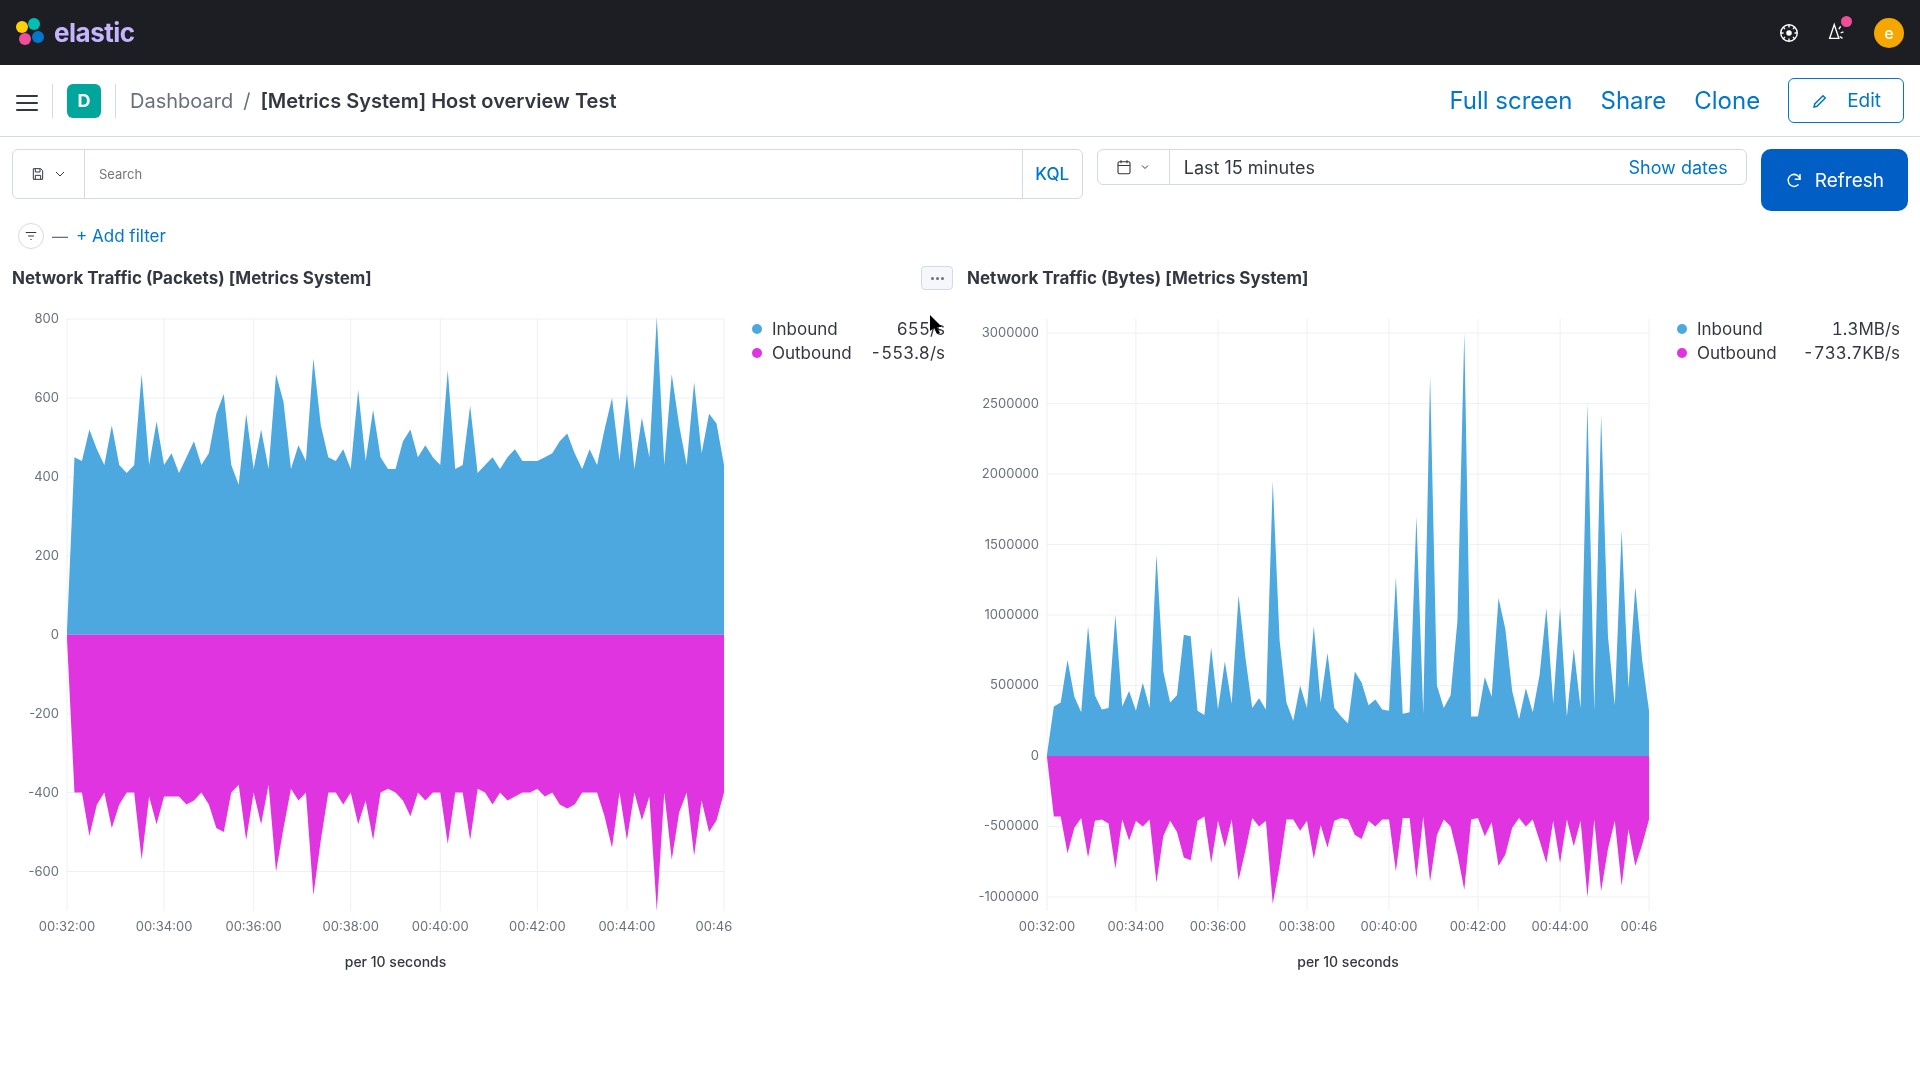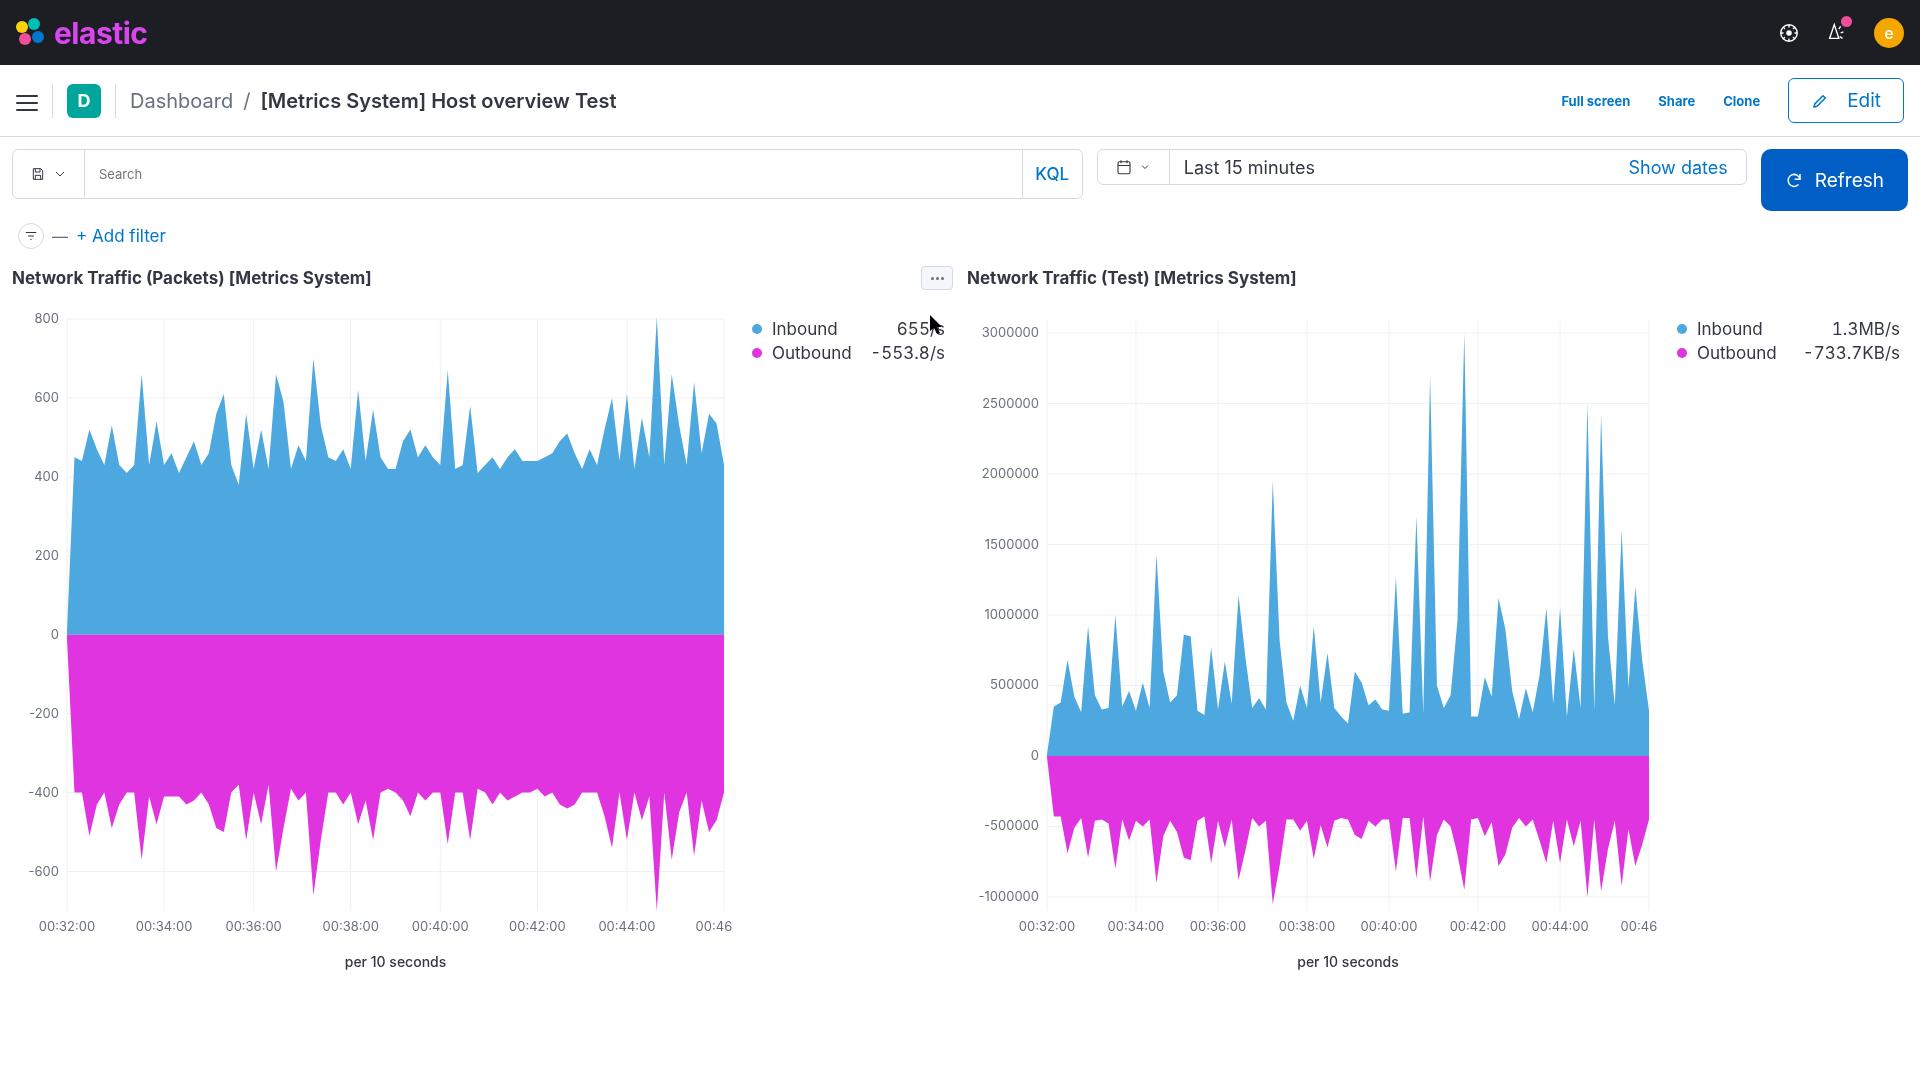--- a/index.html
+++ b/index.html
@@ -21,21 +21,21 @@
     height: 65px; background: var(--bg-black); display: flex; align-items: center;
     padding: 0 16px; position: relative;
   }
   .logo-cluster { display: flex; align-items: center; gap: 8px; }
   .logo-dots {
     width: 30px; height: 30px; position: relative;
   }
   .logo-dots span {
     position: absolute; width: 12px; height: 12px; border-radius: 50%;
   }
-  .logo-text { color: #d946ef; font-size: 30px; font-weight: 700; letter-spacing: -0.5px;}
+  .logo-text { color: #c4b5fd; font-size: 26px; font-weight: 700; letter-spacing: -0.5px;}
   .global-search {
     position: absolute; left: 50%; transform: translateX(-50%);
     width: 290px; height: 40px; border: 1px solid #3a3b40; border-radius: 6px;
     display: flex; align-items: center; padding: 0 12px; gap: 10px;
     background: #222327;
   }
   .global-search svg { width: 18px; height: 18px; fill: #98a2b3; flex-shrink: 0;}
   .global-search input {
     background: none; border: none; outline: none; color: #98a2b3; font-size: 17px; width: 100%;
   }
@@ -53,21 +53,21 @@
   }
   .hamburger { width: 22px; height: 22px; cursor: pointer; }
   .hamburger div { height: 2px; background: #343741; margin: 5px 0; border-radius: 1px;}
   .vdiv { width: 1px; height: 34px; background: var(--border); }
   .app-badge { width: 34px; height: 34px; border-radius: 6px; background: #00a69b; color: #fff;
                display:flex; align-items:center; justify-content:center; font-weight:700; font-size:18px;}
   .crumb-link { color: var(--text-subdued); font-size: 20px; cursor: pointer; }
   .crumb-sep  { color: var(--text-subdued); font-size: 20px; margin: 0 -4px;}
   .crumb-current { color: var(--text); font-size: 20px; font-weight: 600; }
   .page-actions { margin-left: auto; display: flex; align-items: center; gap: 28px; }
-  .link-btn { color: var(--elastic-blue); font-size: 13px; cursor: pointer; font-weight: bold; }
+  .link-btn { color: var(--elastic-blue); font-size: 24px; cursor: pointer; }
   .edit-btn {
     border: 1.5px solid var(--elastic-blue); color: var(--elastic-blue); background: #fff;
     padding: 10px 22px; border-radius: 6px; font-size: 19px; display: flex; align-items: center; gap: 18px;
     cursor: pointer;
   }
 
   
   .query-row {
     display: flex; align-items: stretch; padding: 12px 12px; gap: 14px;
     border-bottom: none;
@@ -306,21 +306,21 @@
       </div>
     </div>
 
     <svg class="cursor" style="left:918px;top:52px" width="14" height="20">
         <path d="M0 0l0 16 4-3 3 6 3-1-3-6 5 0z" fill="#000"></path>
       </svg>
   </div>
 
   <div class="panel">
     <div class="panel-header">
-      <span class="panel-title">Network Traffic (Test) [Metrics System]</span>
+      <span class="panel-title">Network Traffic (Bytes) [Metrics System]</span>
     </div>
     <div class="chart-wrap">
       <svg id="chart1" class="chart-area" width="690" height="680">
           <line x1="80" x2="682" y1="595.9047619047619" y2="595.9047619047619" stroke="#eef0f3" stroke-width="1"></line>
           <text x="72" y="599.9047619047619" text-anchor="end">-1000000</text>
           <line x1="80" x2="682" y1="525.4285714285713" y2="525.4285714285713" stroke="#eef0f3" stroke-width="1"></line>
           <text x="72" y="529.4285714285713" text-anchor="end">-500000</text>
           <line x1="80" x2="682" y1="454.95238095238096" y2="454.95238095238096" stroke="#eef0f3" stroke-width="1"></line>
           <text x="72" y="458.95238095238096" text-anchor="end">0</text>
           <line x1="80" x2="682" y1="384.4761904761905" y2="384.4761904761905" stroke="#eef0f3" stroke-width="1"></line>

